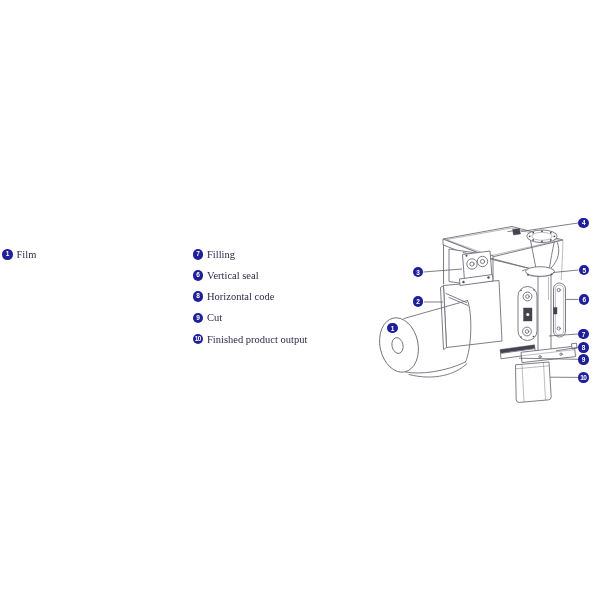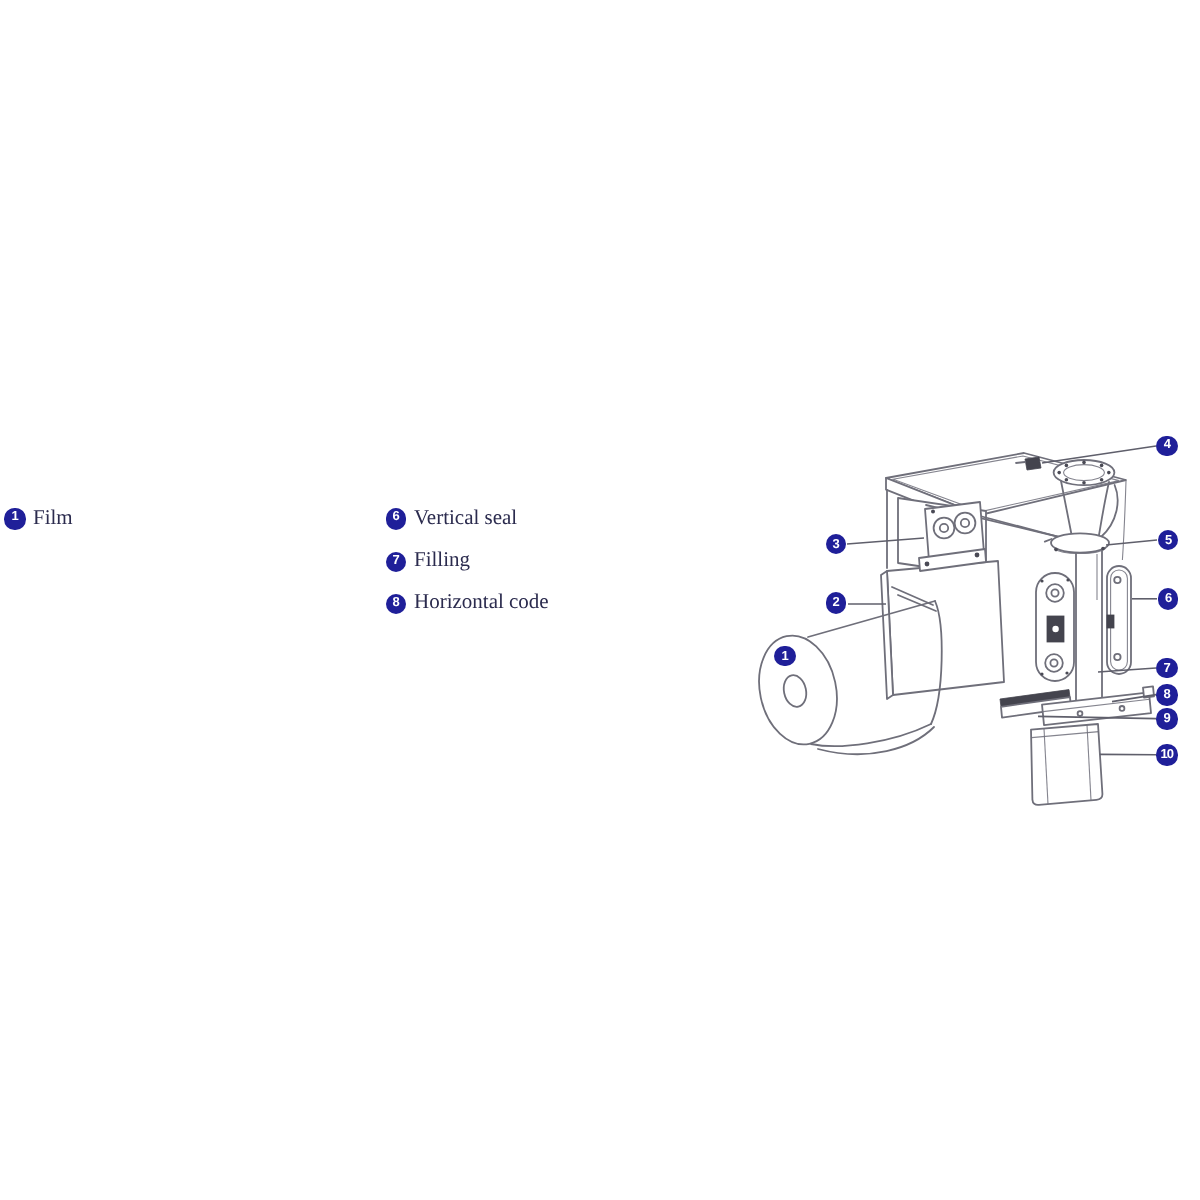--- a/index.html
+++ b/index.html
@@ -9,21 +9,21 @@
   }
   html,body{margin:0;padding:0;}
   body{
     width:600px;height:600px;background:#ffffff;
     font-family:"Liberation Serif", serif;
     position:relative;overflow:hidden;
   }
   .canvas{position:absolute;inset:0;width:600px;height:600px;background:#fff;}
   
   .legend-col{position:absolute;display:flex;flex-direction:column;}
-  .legend-item{height:21.2px;display:flex;align-items:flex-end;gap:4px;}
+  .legend-item{height:21.2px;display:flex;align-items:center;gap:4px;}
   .num-badge{
     width:10.5px;height:10.5px;border-radius:50%;
     background:var(--badge);color:#fff;
     font-family:"Liberation Sans", sans-serif;
     font-size:6.5px;font-weight:bold;line-height:10.5px;
     display:inline-flex;align-items:center;justify-content:center;
     flex:0 0 auto;letter-spacing:-0.5px;
   }
   .legend-label{
     font-size:10.5px;color:var(--text);white-space:nowrap;
@@ -52,30 +52,38 @@
 
   <div class="legend-col" style="left:2px;top:243.7px;">
     <div class="legend-item">
       <span class="num-badge">1</span>
       <span class="legend-label">Film</span>
     </div>
   </div>
 
   <div class="legend-col" style="left:192.5px;top:243.7px;">
     <div class="legend-item">
+      <span class="num-badge">7</span>
+      <span class="legend-label">Filling</span>
+    </div>
+    <div class="legend-item">
       <span class="num-badge">6</span>
       <span class="legend-label">Vertical seal</span>
     </div>
     <div class="legend-item">
-      <span class="num-badge">7</span>
-      <span class="legend-label">Filling</span>
-    </div>
-    <div class="legend-item">
       <span class="num-badge">8</span>
       <span class="legend-label">Horizontal code</span>
+    </div>
+    <div class="legend-item">
+      <span class="num-badge">9</span>
+      <span class="legend-label">Cut</span>
+    </div>
+    <div class="legend-item">
+      <span class="num-badge">10</span>
+      <span class="legend-label">Finished product output</span>
     </div>
   </div>
 
   <svg style="left:355px;top:205px;" width="250" height="205" viewBox="355 205 250 205">
 
     <g>
       <polygon class="fw" points="443,239 512,226.5 563,240 490,257.5"></polygon>
       <polygon class="thin" points="446.5,239.6 511.5,228 559.5,240.3 490.5,255.8"></polygon>
       <polygon class="fw" points="443,239 443,244.8 490,263.5 490,257.5"></polygon>
       <path class="ln" d="M443.5,245 V284"></path>

